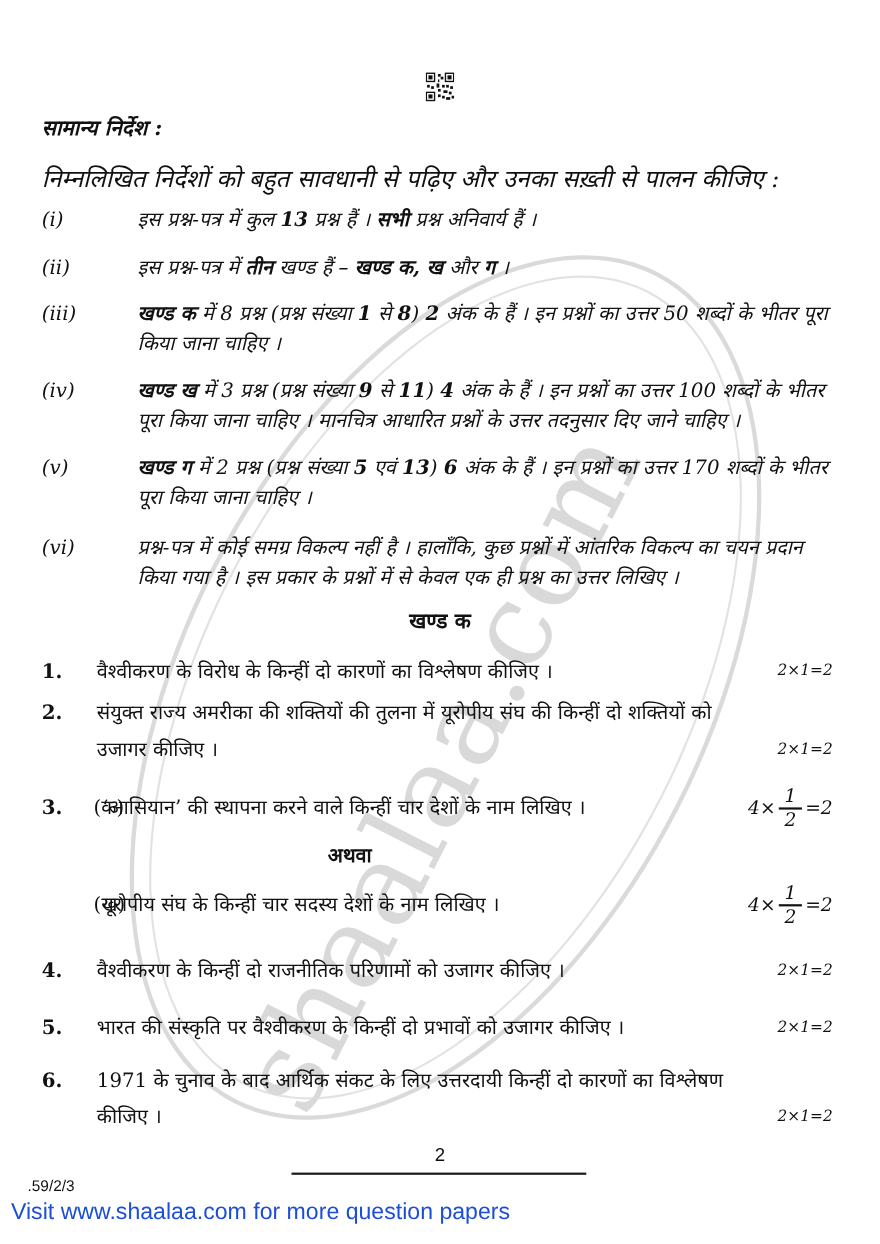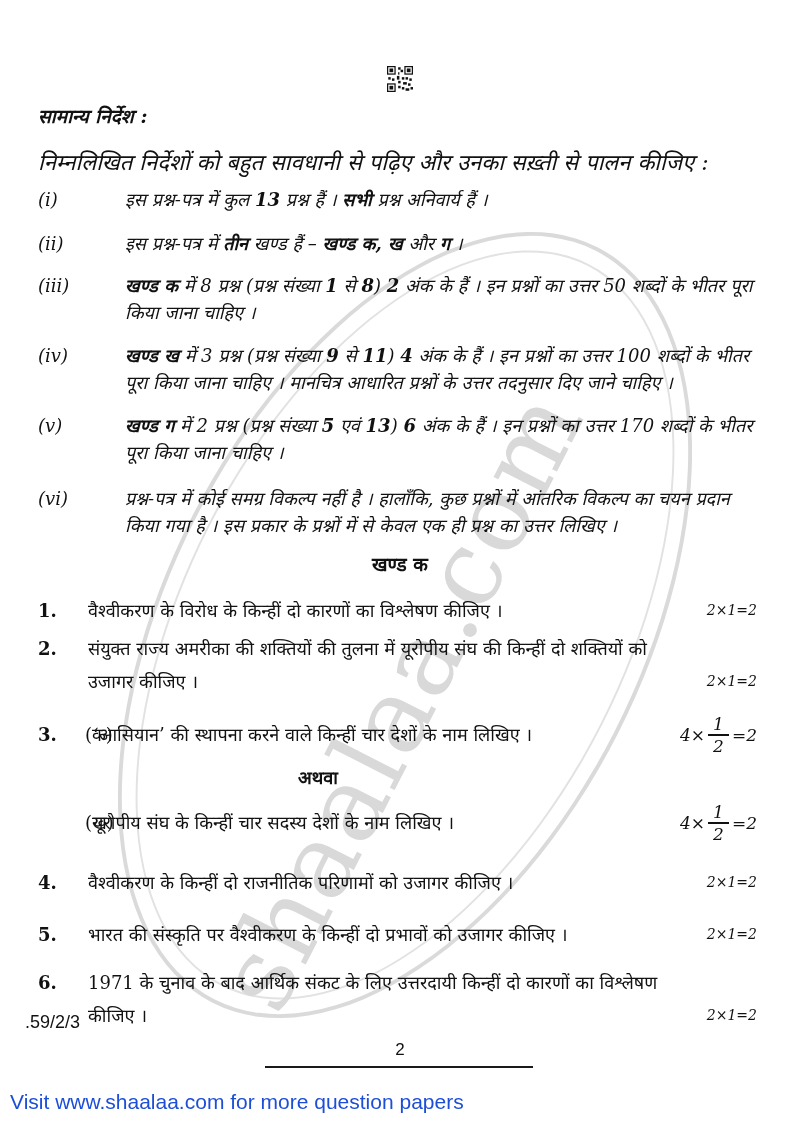--- a/index.html
+++ b/index.html
@@ -71,22 +71,22 @@
     font-style:italic;font-size:17px;line-height:20px;
   }
   .frac{display:inline-flex;flex-direction:column;text-align:center;margin:0 3px;}
   .frac .fn{padding:0 5px;border-bottom:2px solid #111;}
   .or{
     position:absolute;left:38px;width:560px;top:765px;
     text-align:center;font-size:18px;font-weight:700;
   }
   
   .paper-code{
-    position:absolute;left:25px;top:1012px;
-    font-family:"Liberation Sans", sans-serif;font-size:18px;
+    position:absolute;left:25px;top:1070px;
+    font-family:"Liberation Sans", sans-serif;font-size:14px;
   }
   .page-num{
     position:absolute;left:0;right:0;top:1040px;
     text-align:center;
     font-family:"Liberation Sans", sans-serif;font-size:17px;
   }
   .page-rule{
     position:absolute;left:265px;top:1066px;width:268px;height:2px;
     background:#1a1a1a;
   }

